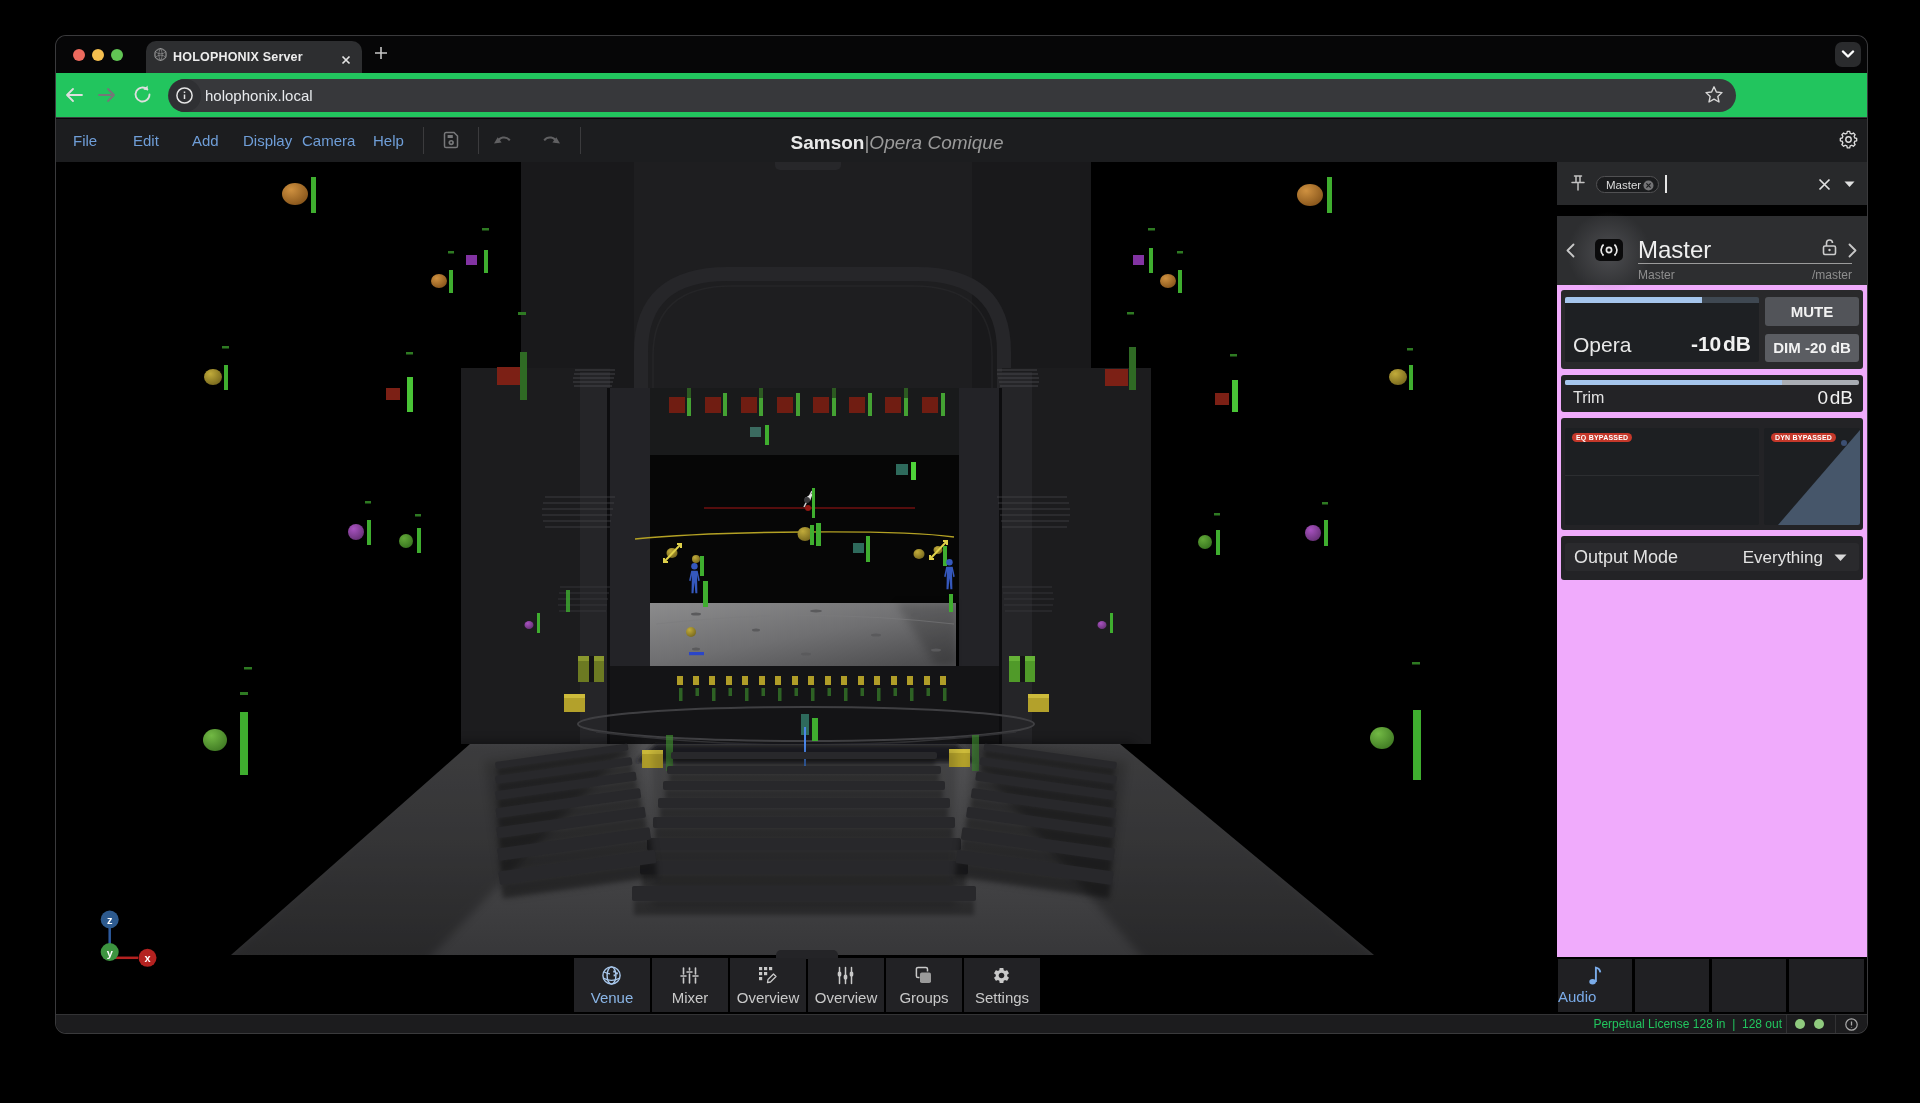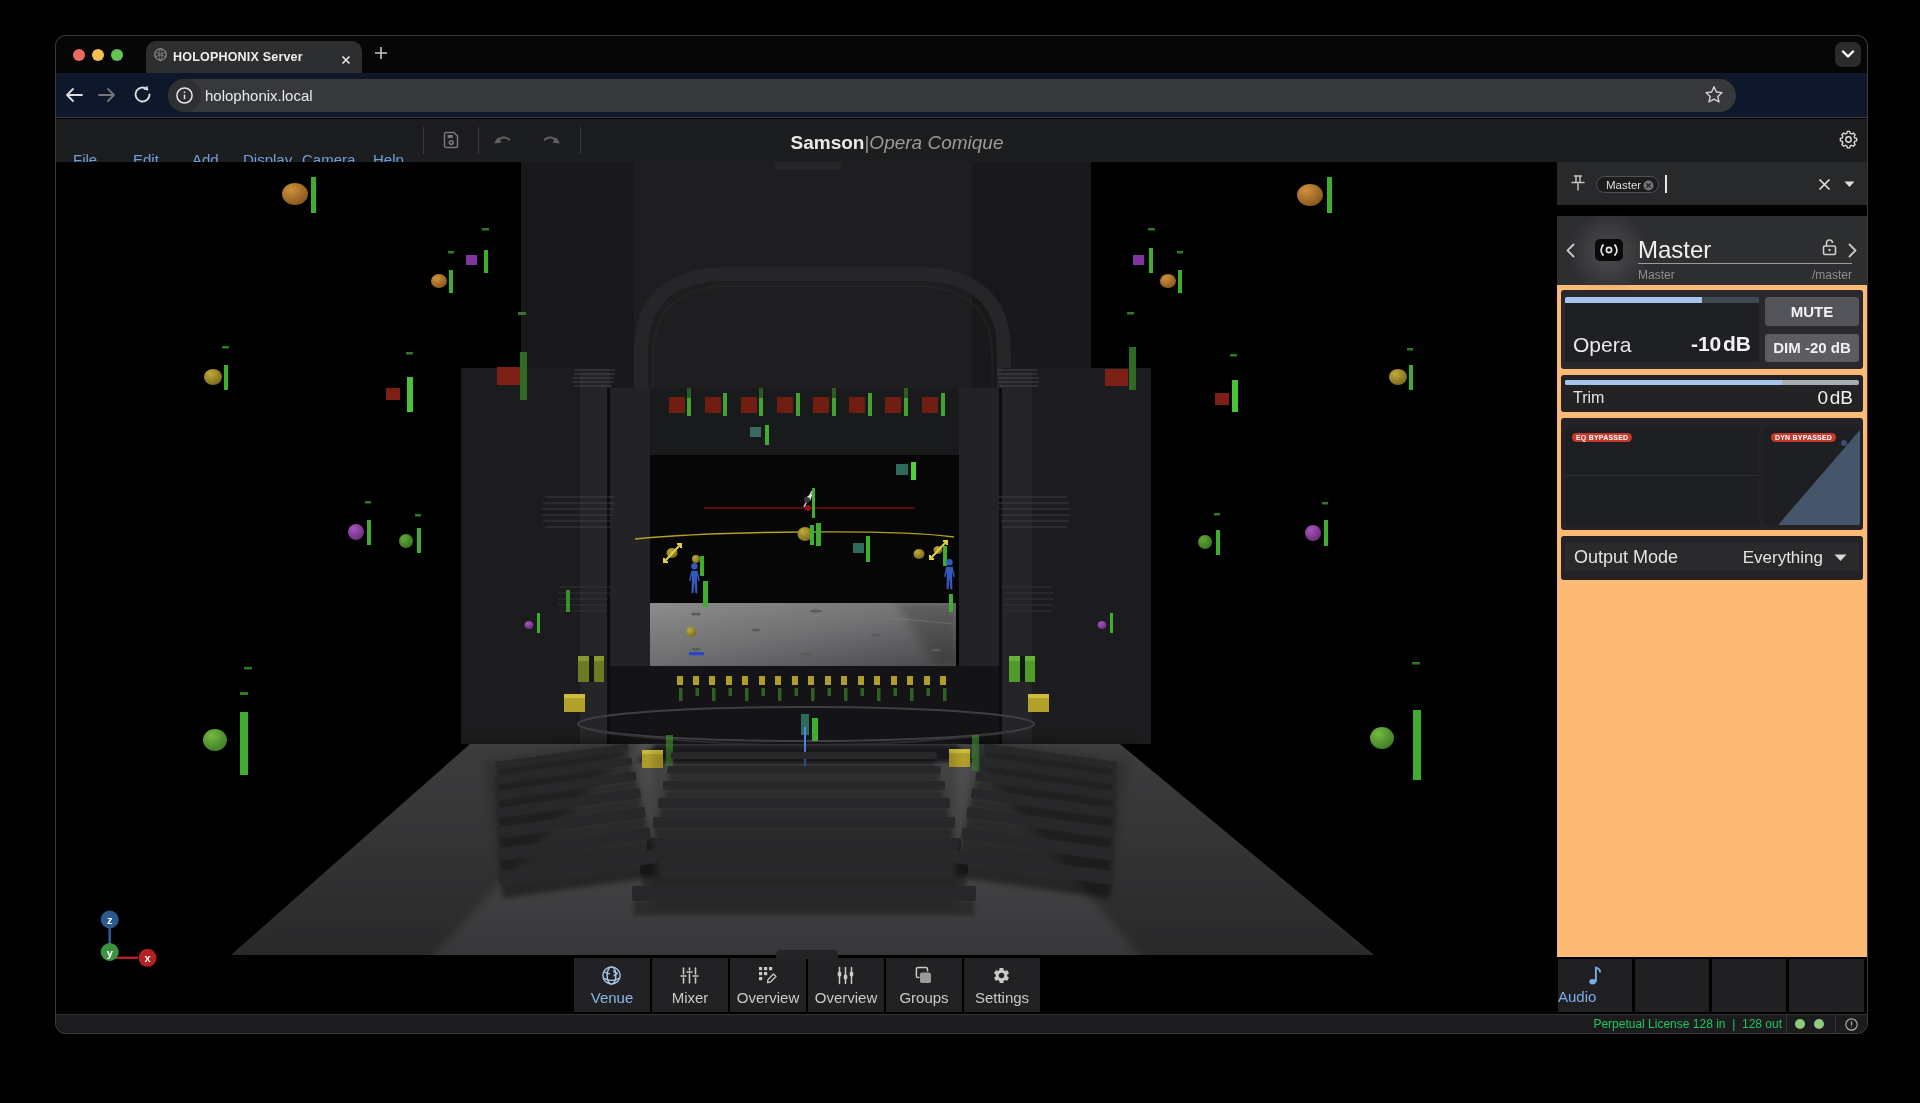--- a/index.html
+++ b/index.html
@@ -15,46 +15,46 @@
   #tab { position:absolute; left:90px; top:5px; width:216px; height:32px;
     background:#2d2e30; border-radius:10px 10px 0 0; }
   #tab .title { position:absolute; left:27px; top:9px; font-size:12.5px; font-weight:600;
     color:#ededed; letter-spacing:0.2px; }
   #tabx { position:absolute; left:193px; top:12px; width:14px; height:14px; }
   #tabplus { position:absolute; left:316px; top:8px; width:18px; height:18px; color:#c6c6c6;
     font-size:20px; line-height:18px; text-align:center; font-weight:300;}
   #chevbtn { position:absolute; left:1779px; top:6px; width:26px; height:25px;
     background:#2a2b2d; border-radius:7px; }
   
-  #toolbar { position:absolute; left:0; top:37px; width:100%; height:45px; background:#0f172a;
+  #toolbar { position:absolute; left:0; top:37px; width:100%; height:45px; background:#22c55e;
     border-bottom:1px solid #3a3a3c; }
   #urlpill { position:absolute; left:112px; top:6px; width:1568px; height:33px;
     background:#37383b; border-radius:17px; }
   #urltxt { position:absolute; left:37px; top:8px; font-size:15px; color:#e8eaed; }
   
   #menubar { position:absolute; left:0; top:83px; width:100%; height:43px; background:#1c1d1f; }
-  .mi { position:absolute; top:13px; font-size:15px; color:#6f9ed8;margin-top:19px; }
+  .mi { position:absolute; top:13px; font-size:15px; color:#6f9ed8; }
   .msep { position:absolute; top:8px; width:1px; height:27px; background:#3b3b3d; }
   #title-c { position:absolute; left:676px; top:13px; width:330px; text-align:center;
     font-size:19px; color:#9a9a9a; }
   #title-c b { color:#e9e9e9; font-weight:600; }
   #title-c i { font-style:italic; color:#9a9a9a; }
   
   #viewport { position:absolute; left:0; top:126px; width:1501px; height:852px; background:#000; }
   #tongue-top { position:absolute; left:719px; top:126px; width:66px; height:8px;
     background:#27272a; border-radius:0 0 5px 5px; }
   #tongue-bot { position:absolute; left:720px; top:914px; width:62px; height:9px;
     background:#242427; border-radius:5px 5px 0 0; }
   
   .navtile { position:absolute; top:922px; width:76px; height:54px; background:#222225; }
   .navtile .lbl { position:absolute; left:0; bottom:6px; width:100%; text-align:center;
     font-size:15px; color:#c9c9c9; }
   .navtile.active .lbl { color:#8ab5e6; }
   
-  #sidebar { position:absolute; left:1501px; top:126px; width:310px; height:852px; background:#fdba74; }
+  #sidebar { position:absolute; left:1501px; top:126px; width:310px; height:852px; background:#f0abfc; }
   
   #statusbar { position:absolute; left:0; top:978px; width:100%; height:19px; background:#1c1c1e;
     border-top:1px solid #333335; font-size:12px; color:#22c55e; }
 </style>
 </head>
 <body>
 <div id="win">
 
   <div id="tabstrip">
     <div class="tl" style="left:17px; background:#ec6a5e;"></div>

